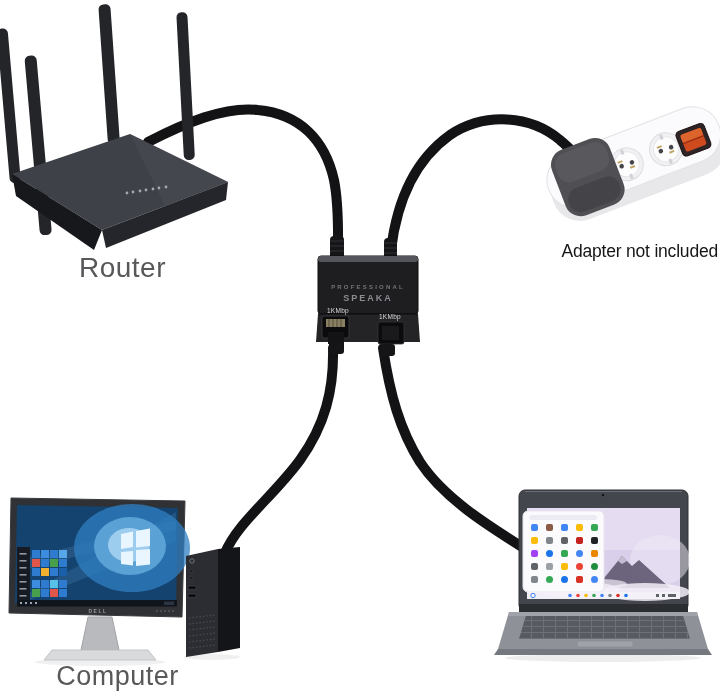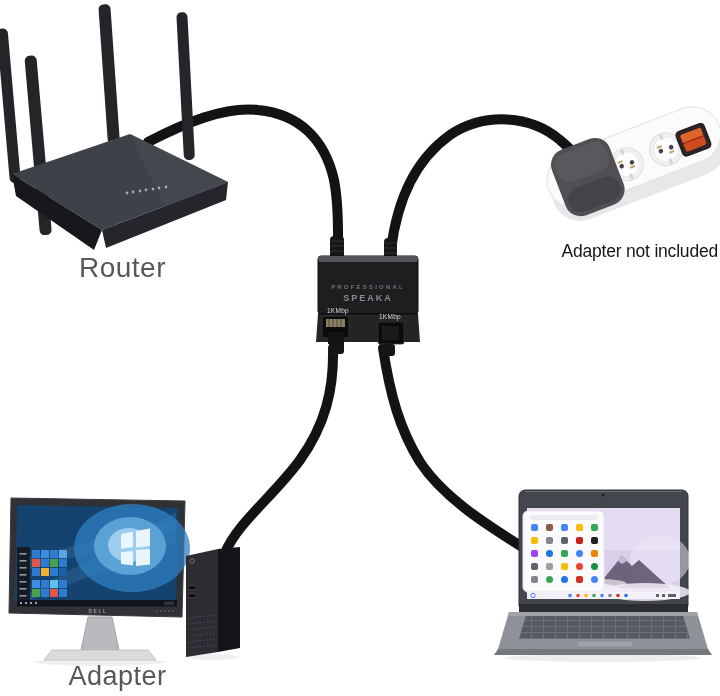--- a/index.html
+++ b/index.html
@@ -291,21 +291,21 @@
     <polygon points="509,612 697,612 708,649 498,649" fill="#8e9197"></polygon>
     <polygon points="509,612 697,612 698,616 508,616" fill="#a6a9af" opacity=".7"></polygon>
     <rect x="577" y="641" width="56" height="6" rx="2" fill="#9fa2a8" stroke="#8a8d93" stroke-width=".7"></rect>
     <polygon points="498,649 708,649 712,655 494,655" fill="#75787e"></polygon>
   </g>
 </svg>
 
 <div class="kbd"></div>
 
 <div class="label router-label">Router</div>
-<div class="label computer-label">Adapter</div>
+<div class="label computer-label">Computer</div>
 <div class="note">Adapter not included</div>
 
 <div class="brand">SPEAKA</div>
 <div class="brand-sub">PROFESSIONAL</div>
 <div class="port-label left">1KMbp</div>
 <div class="port-label right">1KMbp</div>
 <div class="monitor-brand">DELL</div>
 
 </div>
 

